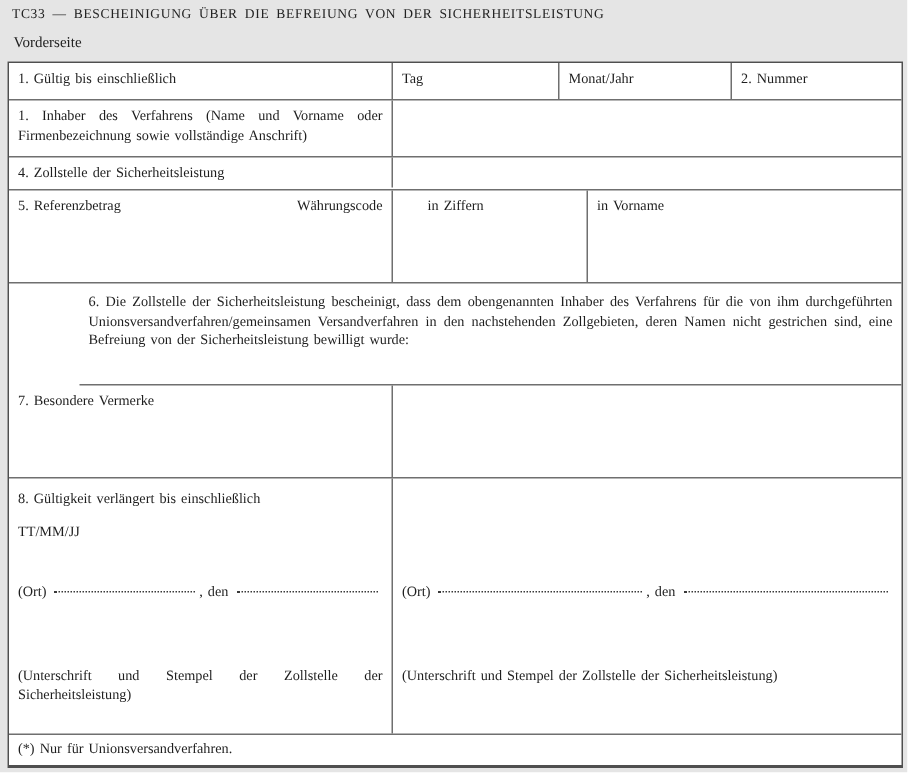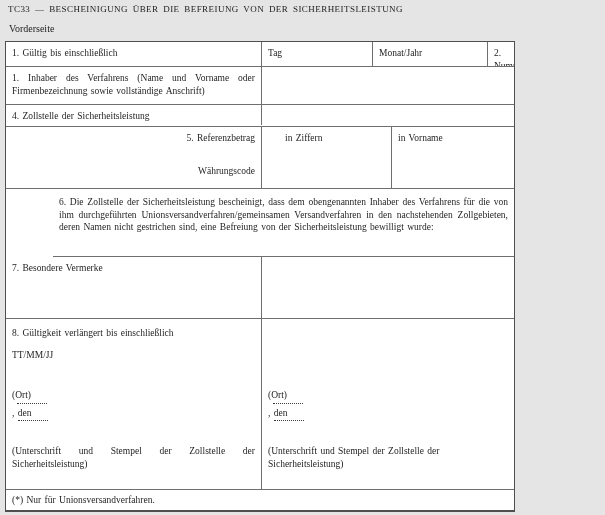--- a/index.html
+++ b/index.html
@@ -33,21 +33,21 @@
     position: absolute;
     left: 9px;
     top: 23px;
     font-size: 10px;
     color: #222;
   }
   .form-table {
     position: absolute;
     left: 5px;
     top: 41px;
-    width: 510px;
+    width: 597px;
     height: 471px;
     border: 1px solid #4f4f4f;
     border-bottom-width: 2px;
     box-sizing: border-box;
     background: #fff;
   }
   .row {
     display: flex;
     box-sizing: border-box;
     border-bottom: 1px solid #6f6f6f;
@@ -76,41 +76,39 @@
   .r5 { height: 62px; }
   .r6 { height: 68px; margin-left: 47px; }
   .r7 { height: 62px; }
   .r8 { height: 171px; }
   .rf { height: 22px; }
 
   .justify { text-align: justify; }
 
   .r5-cell {
     display: flex;
-    flex-direction: column;
+    flex-direction: row;
     justify-content: space-between;
     padding-bottom: 10px;
-    align-items: flex-end;
   }
 
   .r6-cell { padding-top: 7px; }
   .r6-countries { margin-top: 7px; }
 
   .r8-cell { position: relative; padding: 0; }
   .r8-label    { position: absolute; top: 8px;   left: 6px; right: 6px; }
   .r8-date     { position: absolute; top: 30px;  left: 6px; }
   .r8-ortline  { position: absolute; top: 70px;  left: 6px; right: 8px; }
   .r8-sign     { position: absolute; top: 126px; left: 6px; right: 6px; }
 
   .ort-line {
     display: flex;
-    align-items: flex-start;
+    align-items: center;
     font-size: 9.5px;
     line-height: 1.32;
-    flex-direction: column;
   }
   .ort-line .lbl { flex: 0 0 auto; }
   .dots {
     flex: 1 1 auto;
     border-bottom: 1.2px dotted #3a3a3a;
     height: 1px;
     margin: 0 3px 3px 5px;
     min-width: 30px;
   }
   .dots.second { margin-left: 6px; margin-right: 1px; }

